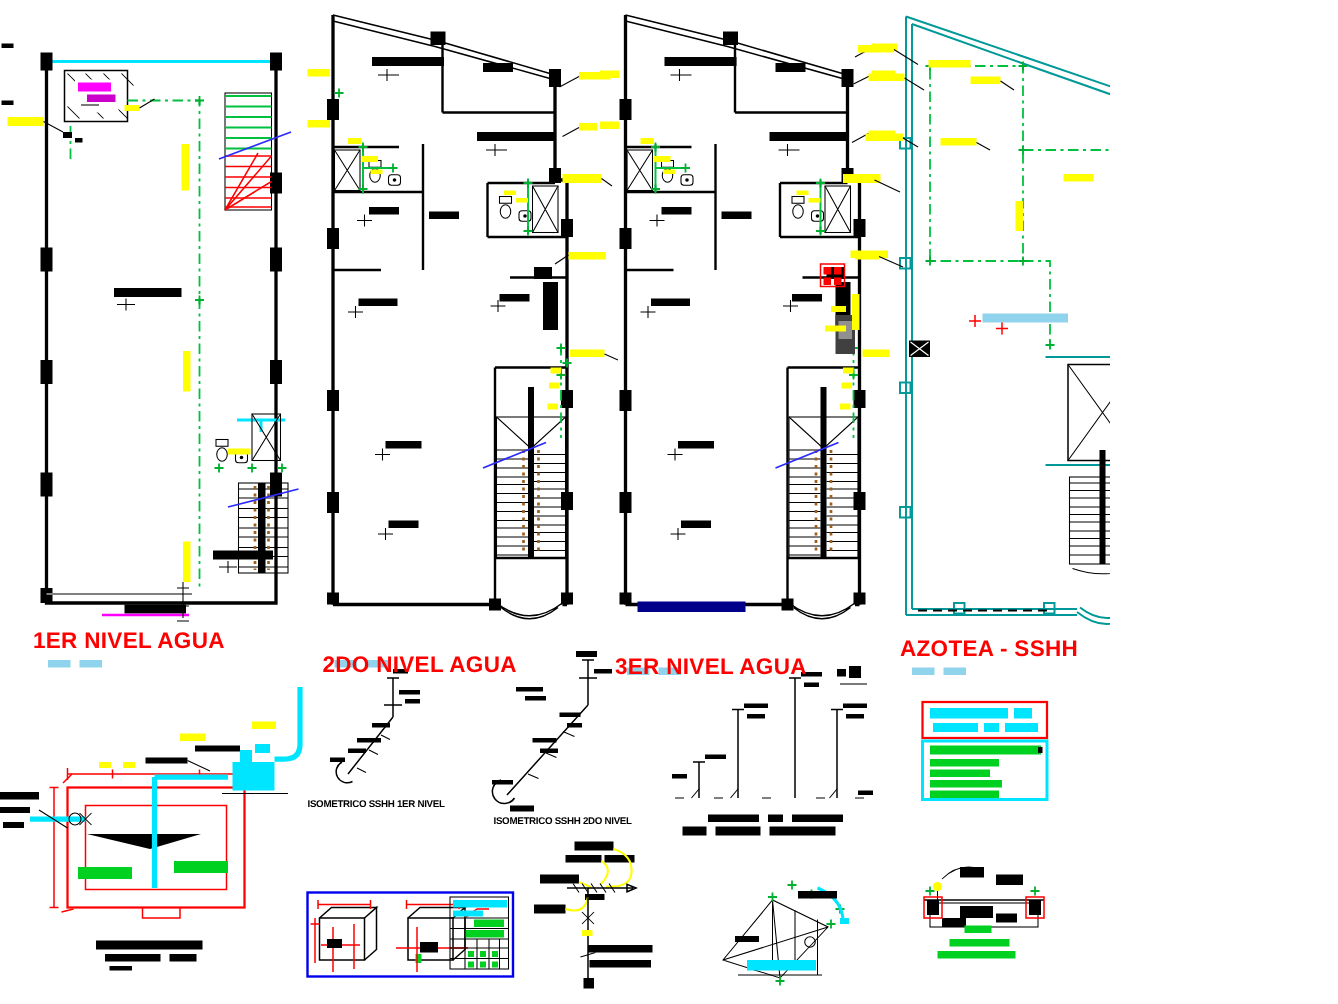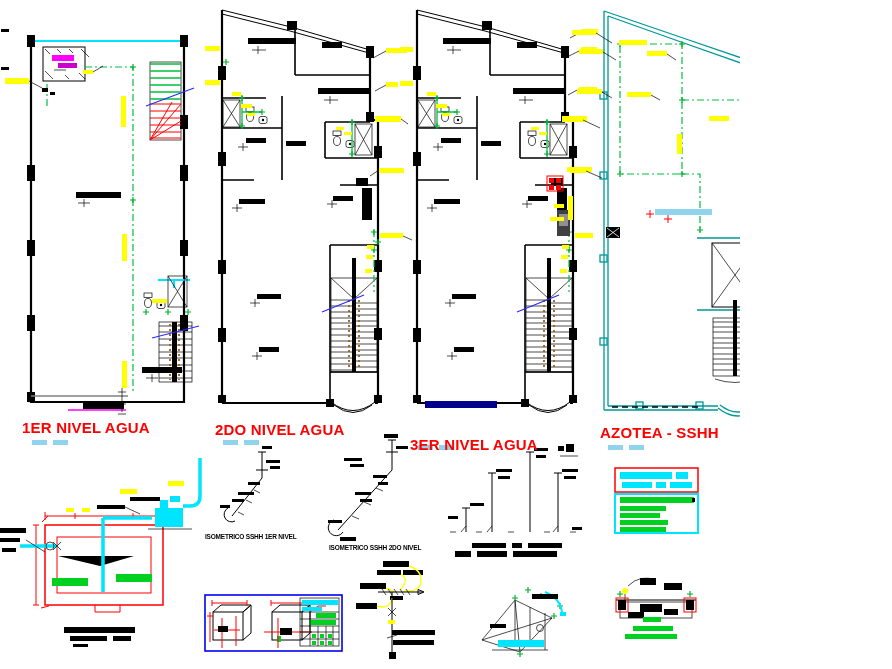--- a/index.html
+++ b/index.html
@@ -690,20 +690,20 @@
         <rect x="686" y="600" width="8" height="10" class="bf"></rect>
   <use href="#gt" x="620" y="594"></use>
         <use href="#gt" x="690" y="594"></use>
   <rect x="643" y="617" width="18" height="5" class="gf"></rect>
   <rect x="633" y="626" width="40" height="5" class="gf"></rect>
   <rect x="625" y="634" width="52" height="5" class="gf"></rect>
 </g>
 </svg>
 
 <div class="plan-title" style="left:22px;top:419px">1ER NIVEL AGUA</div>
-<div class="plan-title" style="left:215px;top:421px">2DO NIVEL AGUA</div>
+<div class="plan-title" style="left:215px;top:435px">2DO NIVEL AGUA</div>
 <div class="plan-title" style="left:410px;top:436px">3ER NIVEL AGUA</div>
 <div class="plan-title" style="left:600px;top:424px">AZOTEA - SSHH</div>
 
 <div class="iso-caption" style="left:205px;top:533px">ISOMETRICO SSHH 1ER NIVEL</div>
 <div class="iso-caption" style="left:329px;top:544px">ISOMETRICO SSHH 2DO NIVEL</div>
 
 </div>
 
 </body></html>

